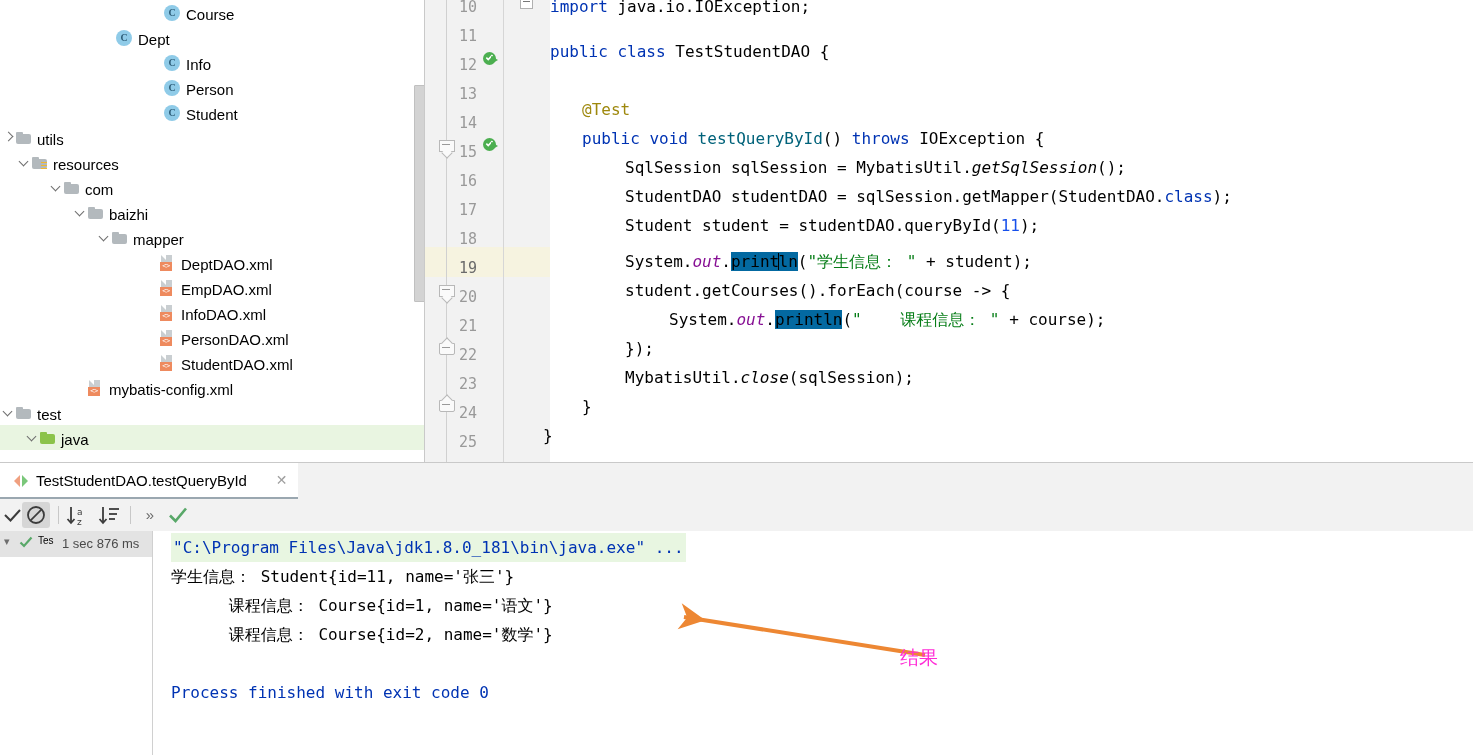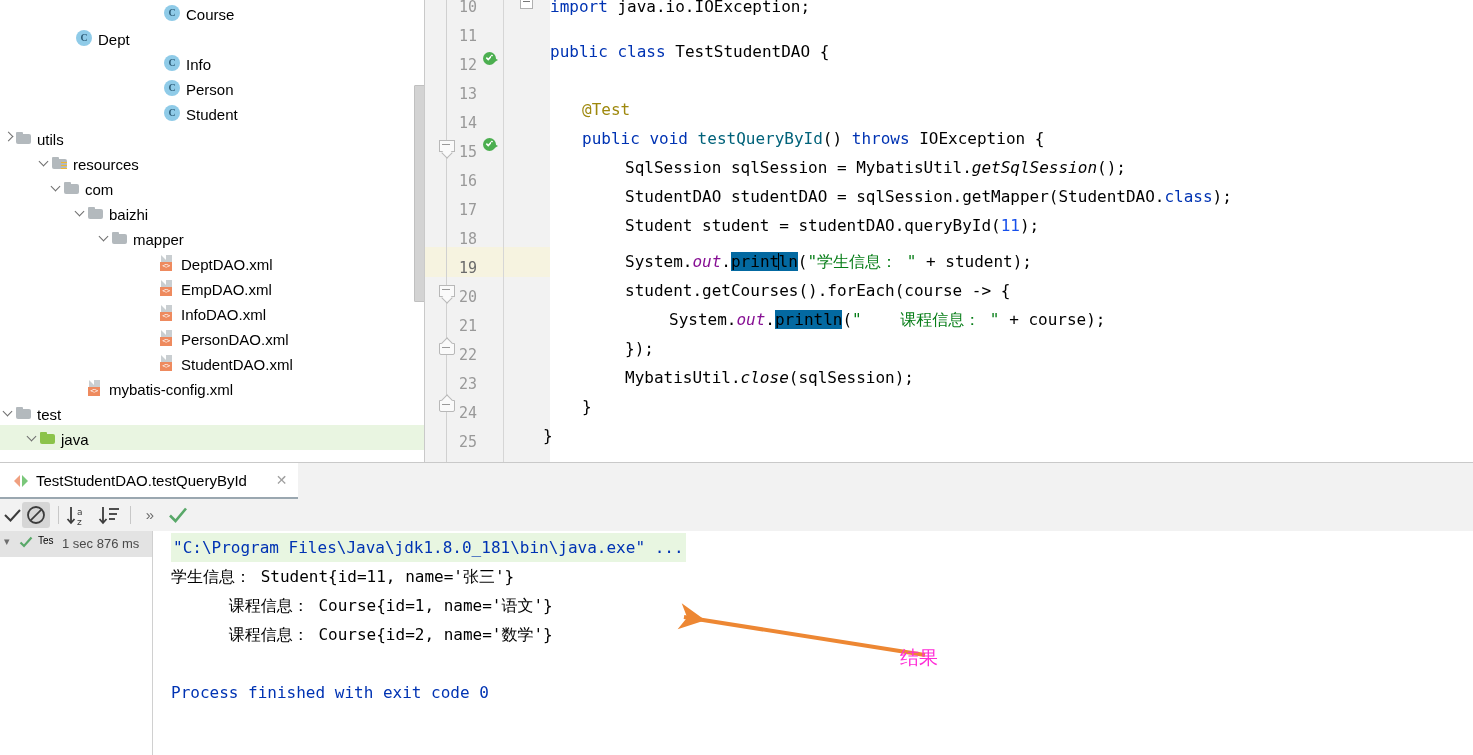--- a/index.html
+++ b/index.html
@@ -159,26 +159,26 @@
   .annot-svg{position:absolute;left:0;top:0;width:1473px;height:755px;pointer-events:none;}
   .annot-label{position:absolute;font-size:19px;color:#ff2bd6;font-family:"DejaVu Sans",sans-serif;}
 </style>
 </head>
 <body>
 
 <div class="app">
 
   <div class="tree" id="tree">
       <div class="tree-row" style="padding-left: 148px;"><span class="tw"></span><span class="ico ico-class" style="position: relative;">C</span><span class="tree-label">Course</span></div>
-      <div class="tree-row" style="padding-left: 60px;"><span class="tw"></span><span class="ico ico-class" style="position: relative;">C</span><span class="tree-label">Dept</span></div>
+      <div class="tree-row" style="padding-left: 100px;"><span class="tw"></span><span class="ico ico-class" style="position: relative;">C</span><span class="tree-label">Dept</span></div>
       <div class="tree-row" style="padding-left: 148px;"><span class="tw"></span><span class="ico ico-class" style="position: relative;">C</span><span class="tree-label">Info</span></div>
       <div class="tree-row" style="padding-left: 148px;"><span class="tw"></span><span class="ico ico-class" style="position: relative;">C</span><span class="tree-label">Person</span></div>
       <div class="tree-row" style="padding-left: 148px;"><span class="tw"></span><span class="ico ico-class" style="position: relative;">C</span><span class="tree-label">Student</span></div>
       <div class="tree-row" style=""><span class="tw"><span class="chev right"></span></span><span class="ico ico-folder" style="position: relative;"><span class="f-t"></span><span class="f-b"></span></span><span class="tree-label">utils</span></div>
-      <div class="tree-row" style="padding-left: 36px;"><span class="tw"><span class="chev"></span></span><span class="ico ico-folder" style="position: relative;"><span class="f-t"></span><span class="f-b"></span><span class="f-lines">
+      <div class="tree-row" style="padding-left: 16px;"><span class="tw"><span class="chev"></span></span><span class="ico ico-folder" style="position: relative;"><span class="f-t"></span><span class="f-b"></span><span class="f-lines">
             <i></i>
             <i></i>
             <i></i>
           </span></span><span class="tree-label">resources</span></div>
       <div class="tree-row" style="padding-left: 48px;"><span class="tw"><span class="chev"></span></span><span class="ico ico-folder" style="position: relative;"><span class="f-t"></span><span class="f-b"></span></span><span class="tree-label">com</span></div>
       <div class="tree-row" style="padding-left: 72px;"><span class="tw"><span class="chev"></span></span><span class="ico ico-folder" style="position: relative;"><span class="f-t"></span><span class="f-b"></span></span><span class="tree-label">baizhi</span></div>
       <div class="tree-row" style="padding-left: 96px;"><span class="tw"><span class="chev"></span></span><span class="ico ico-folder" style="position: relative;"><span class="f-t"></span><span class="f-b"></span></span><span class="tree-label">mapper</span></div>
       <div class="tree-row" style="padding-left: 144px;"><span class="tw"></span><span class="ico ico-xml" style="position: relative;"><span class="x-p"></span><span class="x-c"></span><span class="x-b">&lt;&gt;</span></span><span class="tree-label">DeptDAO.xml</span></div>
       <div class="tree-row" style="padding-left: 144px;"><span class="tw"></span><span class="ico ico-xml" style="position: relative;"><span class="x-p"></span><span class="x-c"></span><span class="x-b">&lt;&gt;</span></span><span class="tree-label">EmpDAO.xml</span></div>
       <div class="tree-row" style="padding-left: 144px;"><span class="tw"></span><span class="ico ico-xml" style="position: relative;"><span class="x-p"></span><span class="x-c"></span><span class="x-b">&lt;&gt;</span></span><span class="tree-label">InfoDAO.xml</span></div>

